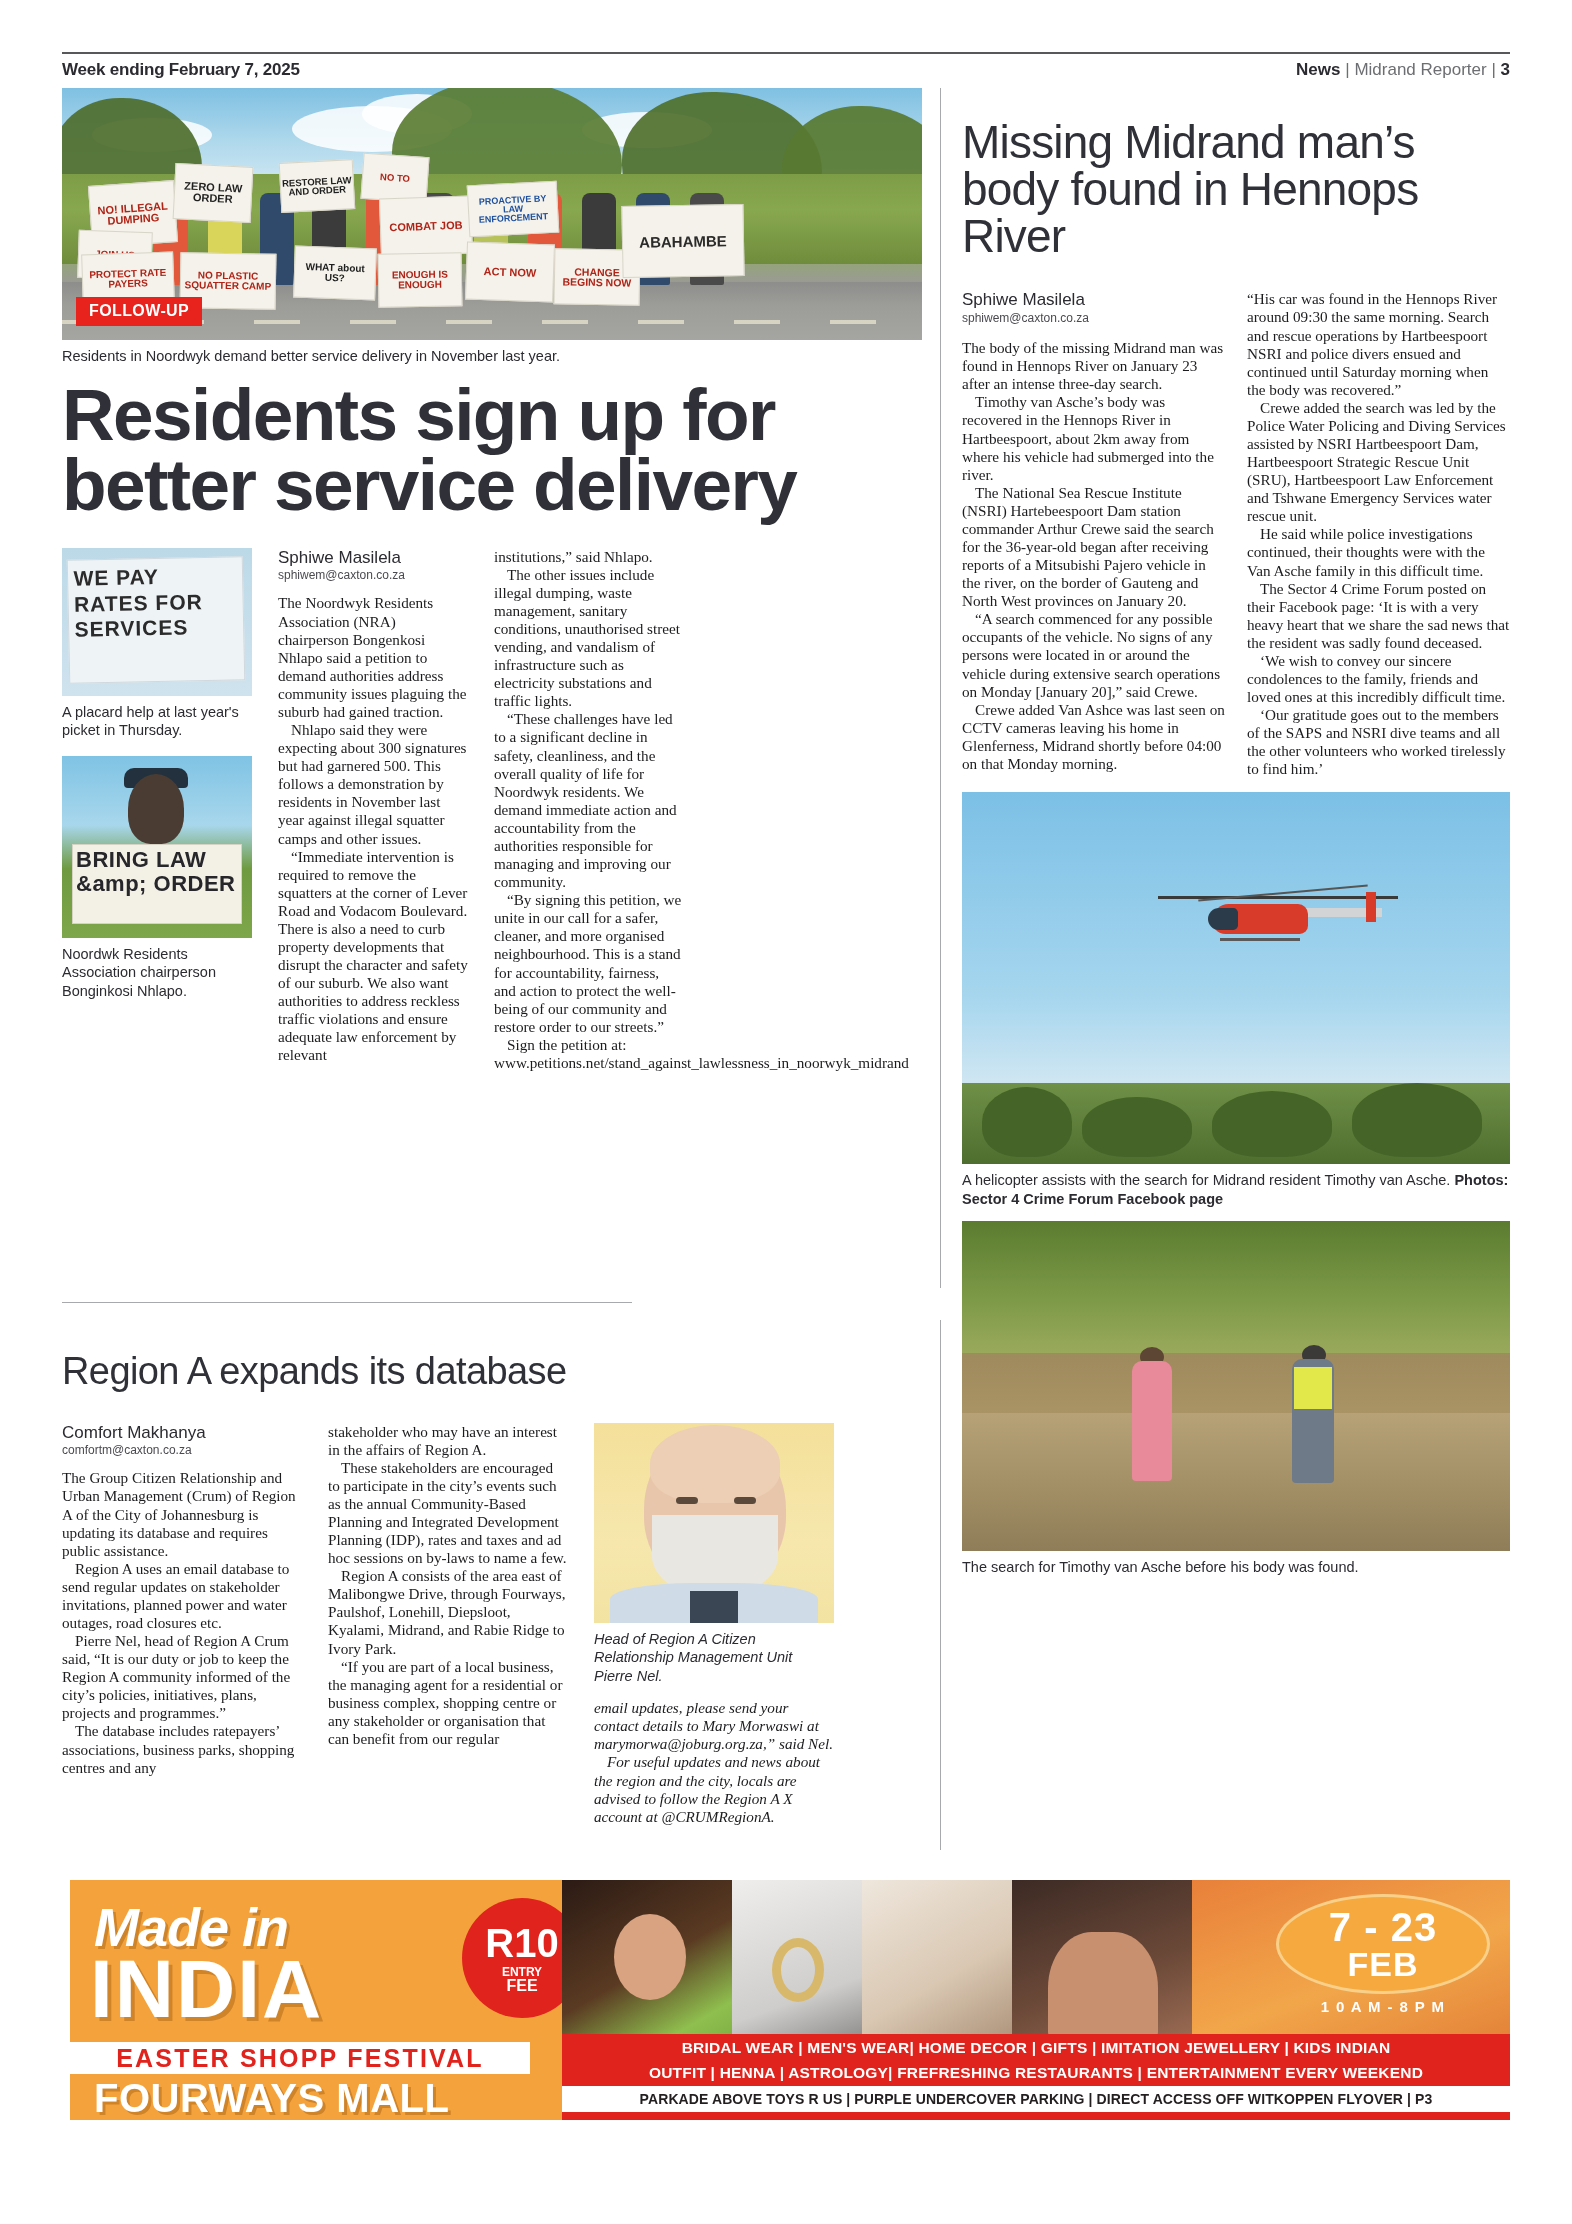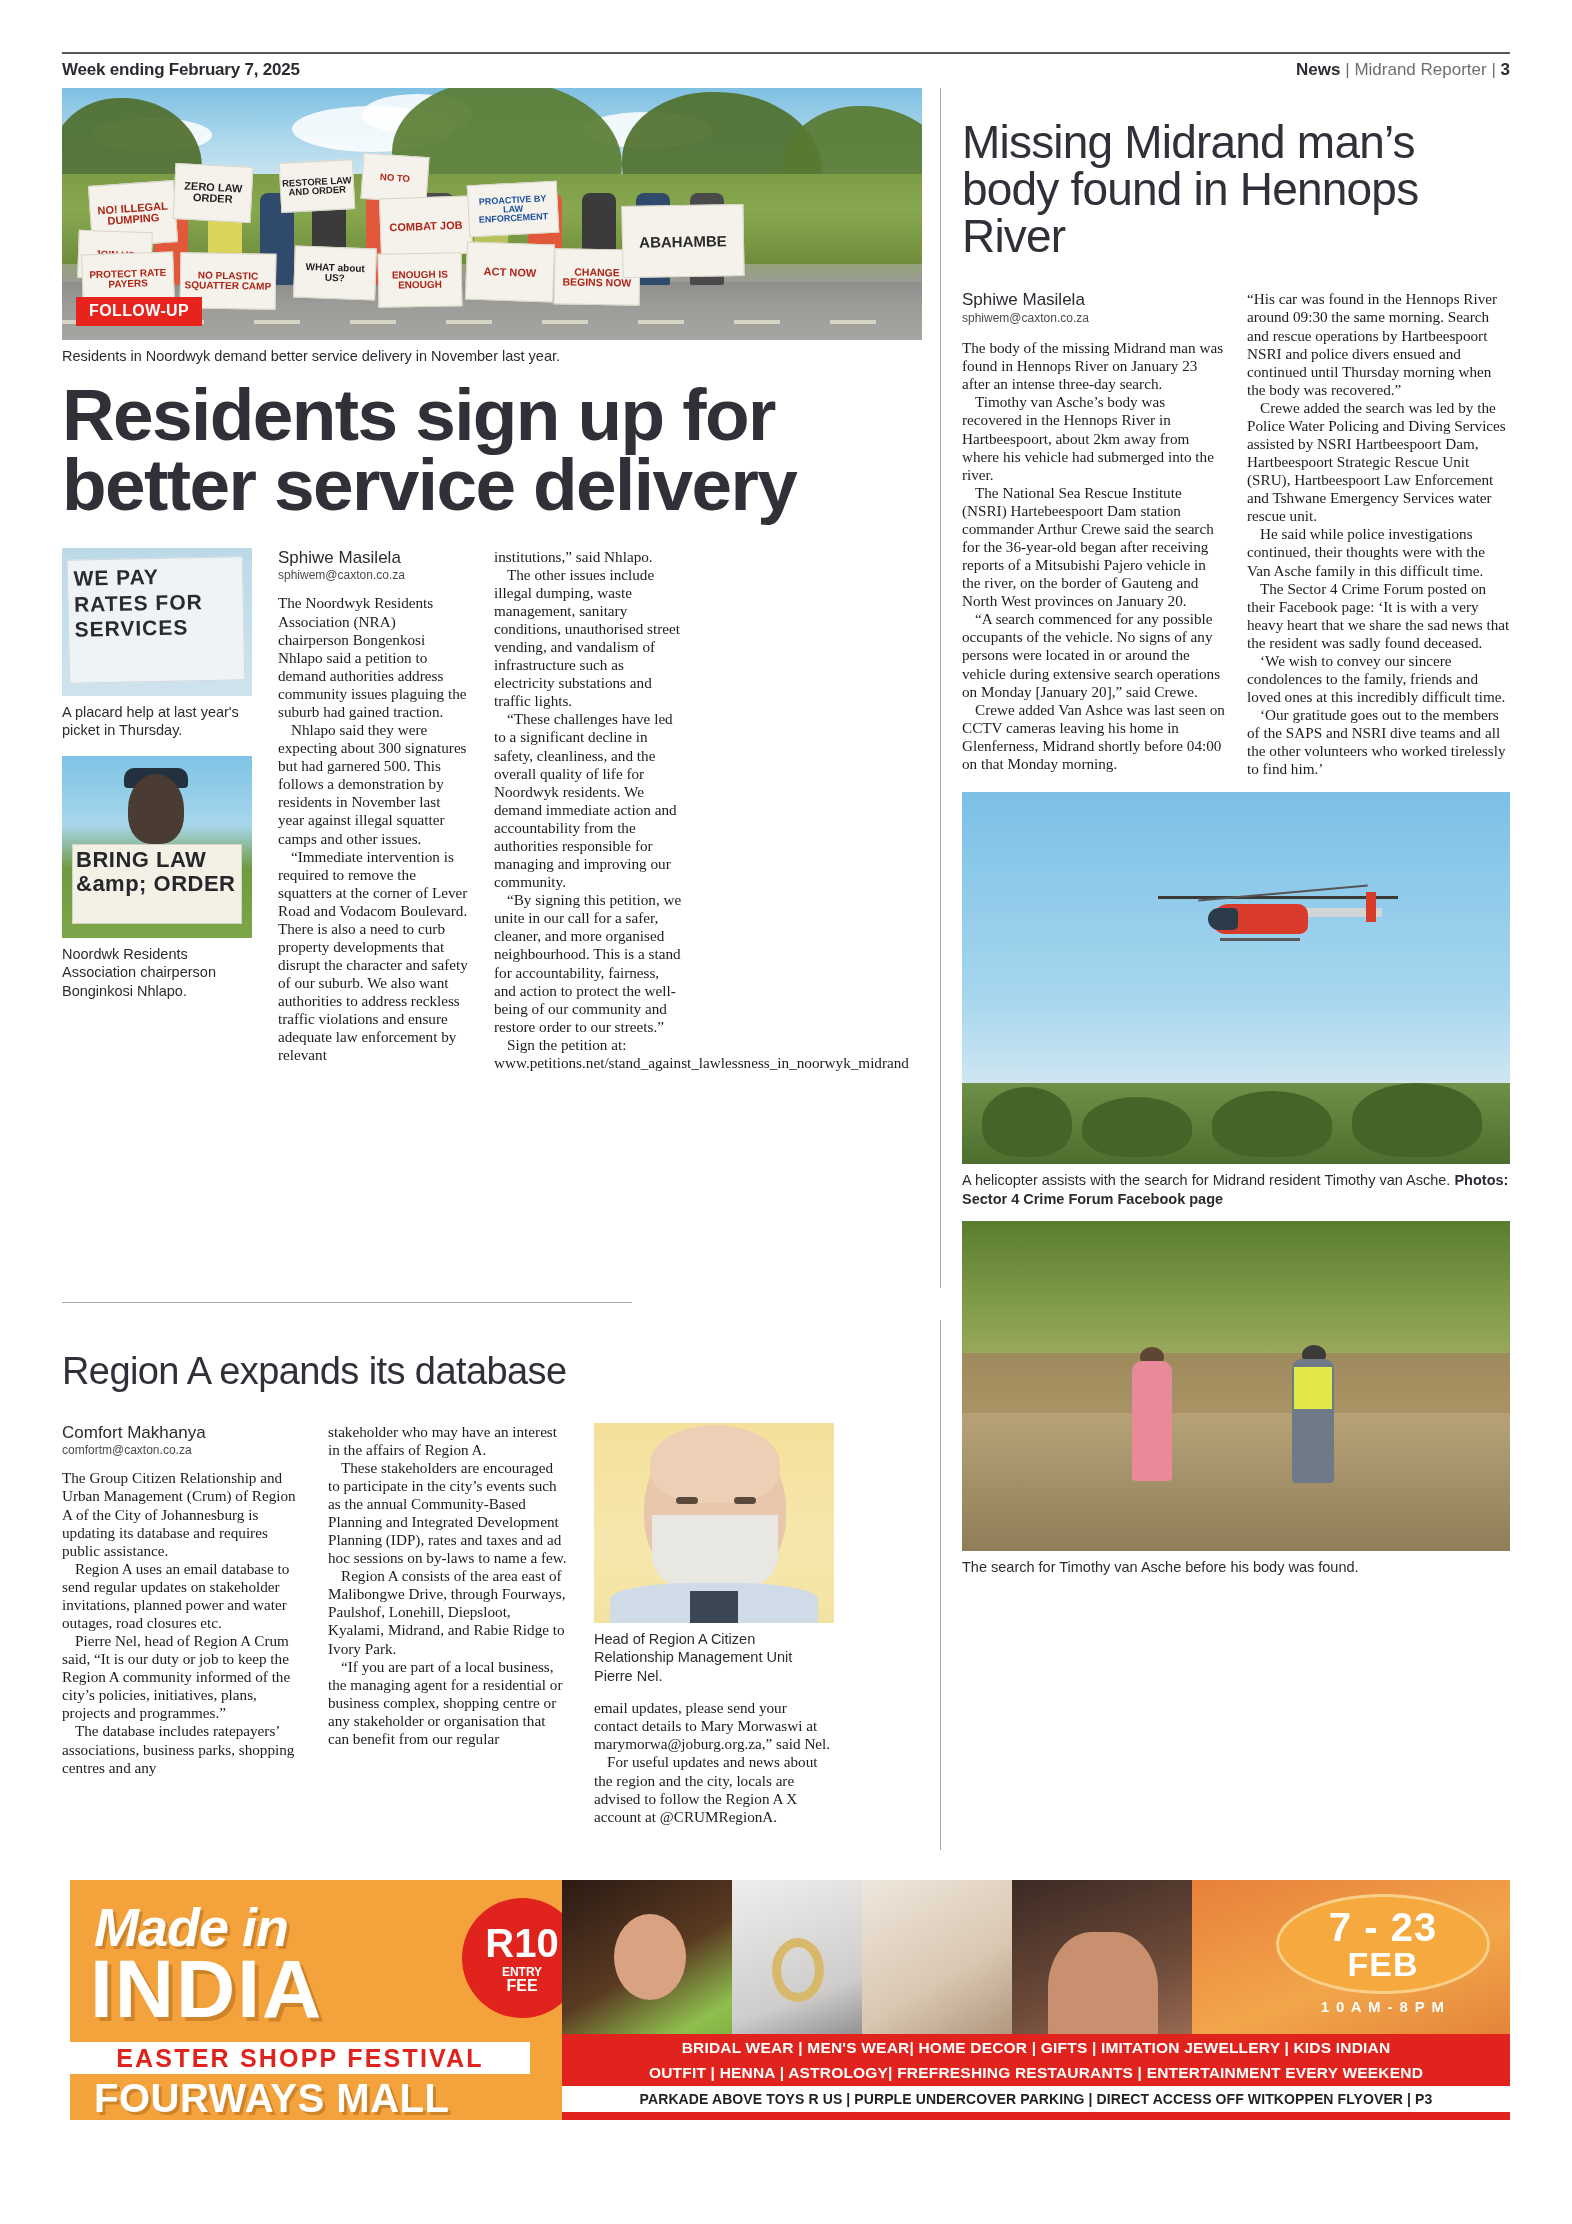--- a/index.html
+++ b/index.html
@@ -118,21 +118,21 @@
 
   
   .regionA { position:absolute; left:62px; top:1320px; width:860px; }
   .sechead {
     font-family:"Liberation Sans Narrow","Liberation Sans", sans-serif;
     font-size:38px; line-height:1.04; color:#2f3038; letter-spacing:-.6px; font-weight:normal;
   }
   .ra-cols { display:flex; gap:26px; margin-top:14px; }
   .ra-a { width:240px; }
   .ra-b { width:240px; }
-  .ra-c { width:240px; }
+  .ra-c { width:240px;font-style:italic; }
   .face {
     width:240px; height:200px; overflow:hidden; position:relative;
     background:linear-gradient(180deg,#f4e09a 0%,#f6e7ad 60%,#f3e3a2 100%);
   }
   .face .head { position:absolute; left:50px; top:6px; width:142px; height:160px; background:#e8c6ab; border-radius:50% 50% 45% 45%; }
   .face .bald { position:absolute; left:56px; top:2px; width:130px; height:78px; background:#eccfb4; border-radius:50% 50% 40% 40%; }
   .face .beard { position:absolute; left:58px; top:92px; width:126px; height:82px; background:#e9e7e2; border-radius:0 0 50% 50%; }
   .face .eyeL { position:absolute; left:82px; top:74px; width:22px; height:7px; background:#5b4a3c; border-radius:4px; }
   .face .eyeR { position:absolute; left:140px; top:74px; width:22px; height:7px; background:#5b4a3c; border-radius:4px; }
   .face .shirt { position:absolute; left:16px; bottom:0; width:208px; height:40px; background:#cfdbe6; border-radius:40% 40% 0 0; }
@@ -416,21 +416,21 @@
           <p class="first">The body of the missing Midrand man was found in Hennops River on January 23 after an intense three-day search.</p>
           <p>Timothy van Asche’s body was recovered in the Hennops River in Hartbeespoort, about 2km away from where his vehicle had submerged into the river.</p>
           <p>The National Sea Rescue Institute (NSRI) Hartebeespoort Dam station commander Arthur Crewe said the search for the 36-year-old began after receiving reports of a Mitsubishi Pajero vehicle in the river, on the border of Gauteng and North West provinces on January 20.</p>
           <p>“A search commenced for any possible occupants of the vehicle. No signs of any persons were located in or around the vehicle during extensive search operations on Monday [January 20],” said Crewe.</p>
           <p>Crewe added Van Ashce was last seen on CCTV cameras leaving his home in Glenferness, Midrand shortly before 04:00 on that Monday morning.</p>
         </div>
       </div>
 
       <div class="r-col">
         <div class="body" style="margin-top:0;">
-          <p class="first">“His car was found in the Hennops River around 09:30 the same morning. Search and rescue operations by Hartbeespoort NSRI and police divers ensued and continued until Thursday morning when the body was recovered.”</p>
+          <p class="first">“His car was found in the Hennops River around 09:30 the same morning. Search and rescue operations by Hartbeespoort NSRI and police divers ensued and continued until Saturday morning when the body was recovered.”</p>
           <p>Crewe added the search was led by the Police Water Policing and Diving Services assisted by NSRI Hartbeespoort Dam, Hartbeespoort Strategic Rescue Unit (SRU), Hartbeespoort Law Enforcement and Tshwane Emergency Services water rescue unit.</p>
           <p>He said while police investigations continued, their thoughts were with the Van Asche family in this difficult time.</p>
           <p>The Sector 4 Crime Forum posted on their Facebook page: ‘It is with a very heavy heart that we share the sad news that the resident was sadly found deceased.</p>
           <p>‘We wish to convey our sincere condolences to the family, friends and loved ones at this incredibly difficult time.</p>
           <p>‘Our gratitude goes out to the members of the SAPS and NSRI dive teams and all the other volunteers who worked tirelessly to find him.’</p>
         </div>
       </div>
     </div>
 
     <div class="heli-photo">

